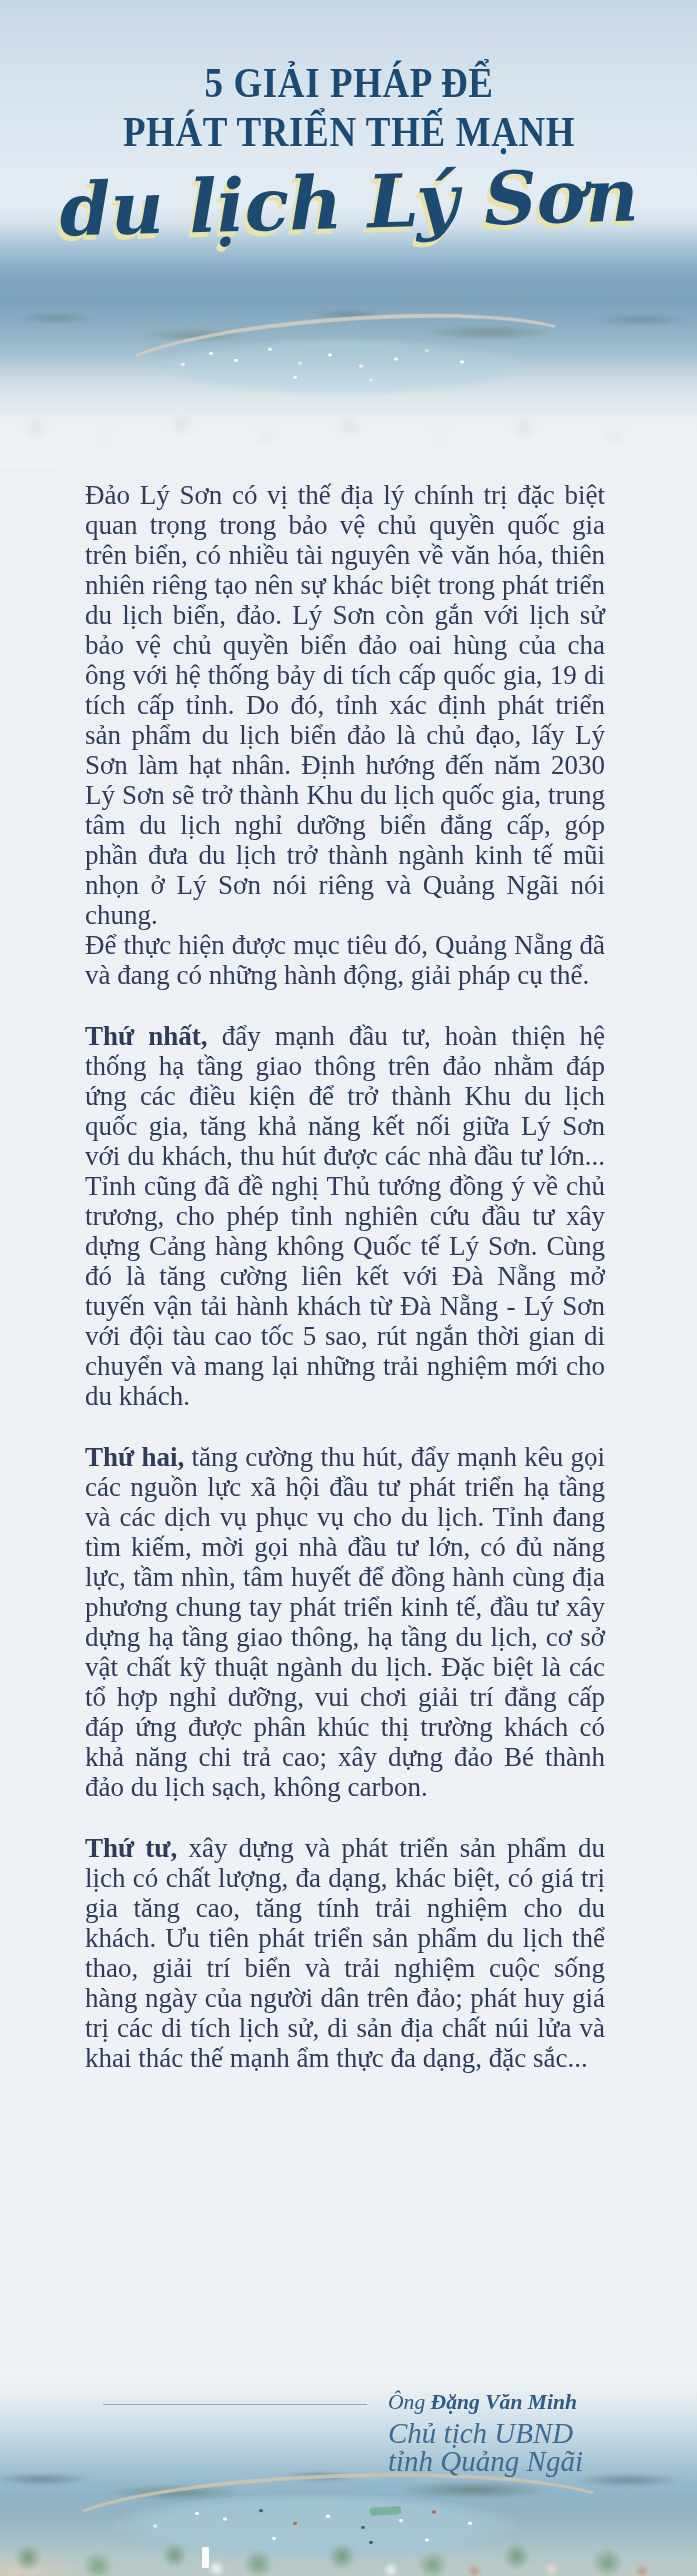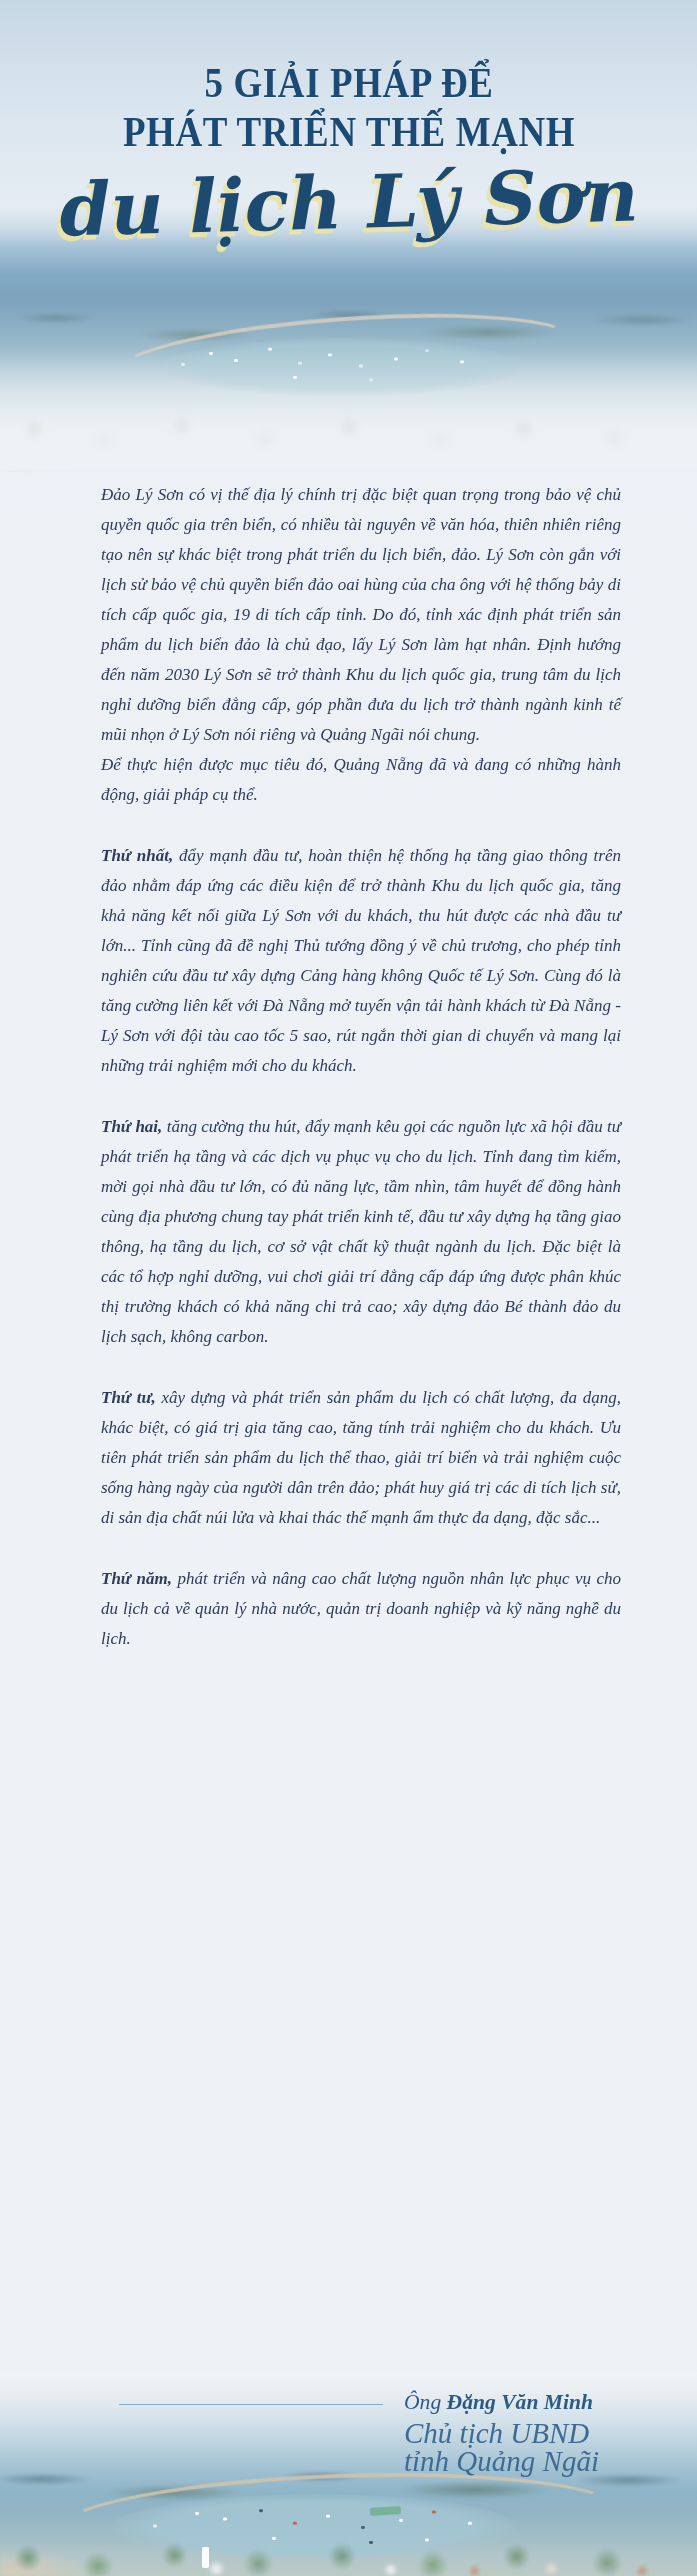--- a/index.html
+++ b/index.html
@@ -73,29 +73,29 @@
     margin-top:4.2px;
     font-family:"DejaVu Serif","Liberation Serif",serif;
     font-style:italic;font-weight:bold;
     font-size:73px;line-height:82px;color:#1d4a70;
     text-shadow:-3.5px 4.9px 0 #e9e3ab;
     transform:rotate(-1.5deg);
   }
 
   
   .body{
-    position:absolute;left:101px;top:480px;width:520px;z-index:4;
-    color:#2e3b5a;font-size:17px;line-height:30px;text-align:justify;font-style:italic;
+    position:absolute;left:85px;top:480px;width:520px;z-index:4;
+    color:#2e3b5a;font-size:27px;line-height:30px;text-align:justify;
   }
   .para{margin:0 0 31px 0;}
   .para.intro1{margin-bottom:0;}
   .lead{font-weight:bold;}
 
   
-  .attribution{position:absolute;left:0;top:2384px;width:596px;height:84px;z-index:6;margin-left:16px;}
+  .attribution{position:absolute;left:0;top:2384px;width:596px;height:84px;z-index:6;}
   .rule{position:absolute;left:103px;top:19.5px;width:264px;height:1.4px;background:#8aabc3;}
   .attr-name{position:absolute;left:388px;top:4.2px;font-size:21.6px;line-height:28px;color:#2d5b85;font-style:italic;}
   .attr-name b{font-weight:bold;}
   .attr-role{position:absolute;left:388px;top:35px;font-size:29px;line-height:28px;color:#3d6b93;font-style:italic;}
 
   
   .photo-bottom{
     position:absolute;left:0;top:2372px;width:698px;height:204px;
     background:linear-gradient(180deg,
       #f1f4f6 0%,
@@ -164,21 +164,20 @@
     <p class="para intro1">Đảo Lý Sơn có vị thế địa lý chính trị đặc biệt quan trọng trong bảo vệ chủ quyền quốc gia trên biển, có nhiều tài nguyên về văn hóa, thiên nhiên riêng tạo nên sự khác biệt trong phát triển du lịch biển, đảo. Lý Sơn còn gắn với lịch sử bảo vệ chủ quyền biển đảo oai hùng của cha ông với hệ thống bảy di tích cấp quốc gia, 19 di tích cấp tỉnh. Do đó, tỉnh xác định phát triển sản phẩm du lịch biển đảo là chủ đạo, lấy Lý Sơn làm hạt nhân. Định hướng đến năm 2030 Lý Sơn sẽ trở thành Khu du lịch quốc gia, trung tâm du lịch nghỉ dưỡng biển đẳng cấp, góp phần đưa du lịch trở thành ngành kinh tế mũi nhọn ở Lý Sơn nói riêng và Quảng Ngãi nói chung.</p>
     <p class="para intro2">Để thực hiện được mục tiêu đó, Quảng Nẵng đã và đang có những hành động, giải pháp cụ thể.</p>
 
     <p class="para sol"><b class="lead">Thứ nhất,</b><span> đẩy mạnh đầu tư, hoàn thiện hệ thống hạ tầng giao thông trên đảo nhằm đáp ứng các điều kiện để trở thành Khu du lịch quốc gia, tăng khả năng kết nối giữa Lý Sơn với du khách, thu hút được các nhà đầu tư lớn... Tỉnh cũng đã đề nghị Thủ tướng đồng ý về chủ trương, cho phép tỉnh nghiên cứu đầu tư xây dựng Cảng hàng không Quốc tế Lý Sơn. Cùng đó là tăng cường liên kết với Đà Nẵng mở tuyến vận tải hành khách từ Đà Nẵng - Lý Sơn với đội tàu cao tốc 5 sao, rút ngắn thời gian di chuyển và mang lại những trải nghiệm mới cho du khách.</span></p>
 
     <p class="para sol"><b class="lead">Thứ hai,</b><span> tăng cường thu hút, đẩy mạnh kêu gọi các nguồn lực xã hội đầu tư phát triển hạ tầng và các dịch vụ phục vụ cho du lịch. Tỉnh đang tìm kiếm, mời gọi nhà đầu tư lớn, có đủ năng lực, tầm nhìn, tâm huyết để đồng hành cùng địa phương chung tay phát triển kinh tế, đầu tư xây dựng hạ tầng giao thông, hạ tầng du lịch, cơ sở vật chất kỹ thuật ngành du lịch. Đặc biệt là các tổ hợp nghỉ dưỡng, vui chơi giải trí đẳng cấp đáp ứng được phân khúc thị trường khách có khả năng chi trả cao; xây dựng đảo Bé thành đảo du lịch sạch, không carbon.</span></p>
 
 
     <p class="para sol"><b class="lead">Thứ tư,</b><span> xây dựng và phát triển sản phẩm du lịch có chất lượng, đa dạng, khác biệt, có giá trị gia tăng cao, tăng tính trải nghiệm cho du khách. Ưu tiên phát triển sản phẩm du lịch thể thao, giải trí biển và trải nghiệm cuộc sống hàng ngày của người dân trên đảo; phát huy giá trị các di tích lịch sử, di sản địa chất núi lửa và khai thác thế mạnh ẩm thực đa dạng, đặc sắc...</span></p>
 
-    <p class="para sol"><b class="lead">Thứ năm,</b><span> phát triển và nâng cao chất lượng nguồn nhân lực phục vụ cho du lịch cả về quản lý nhà nước, quản trị doanh nghiệp và kỹ năng nghề du lịch.</span></p>
   </main>
 
   <div class="photo-bottom">
     <div class="reef reef-bottom"></div>
     <div class="jetty jetty-bottom"></div>
     <div class="lagoon lagoon-bottom"></div>
     <div class="ship"></div>
     <div class="boats boats-bottom"></div>
     <div class="town town-bottom"></div>
     <div class="lighthouse"></div>

